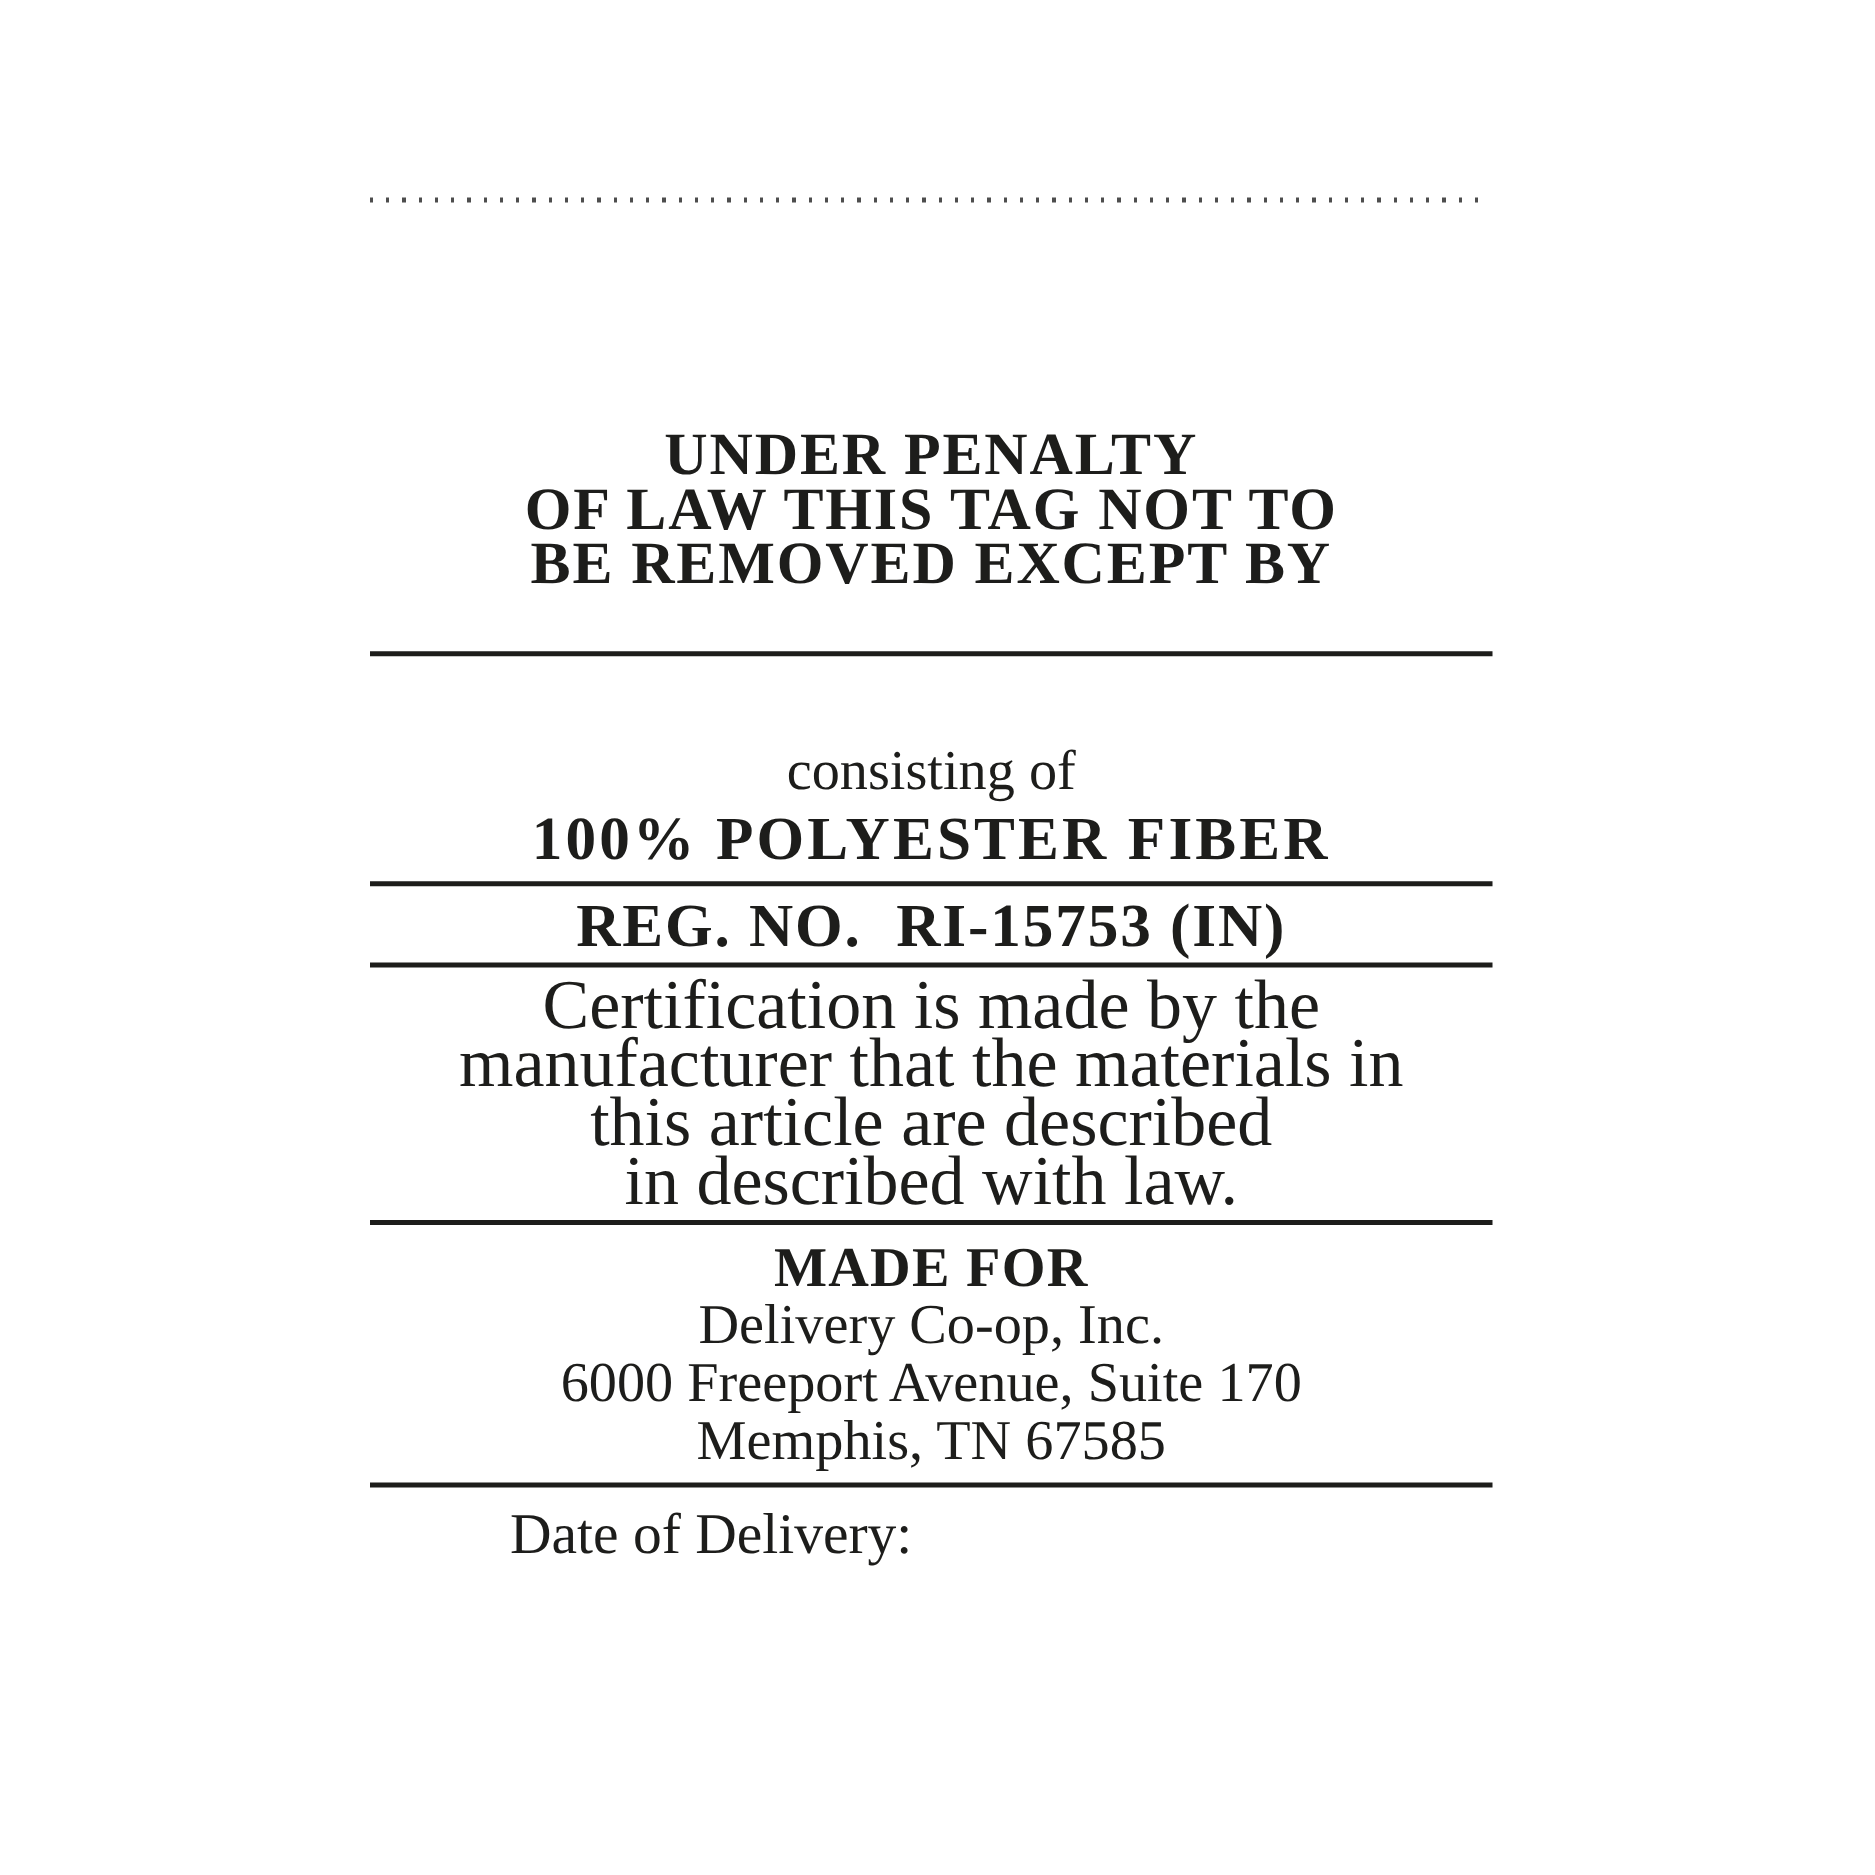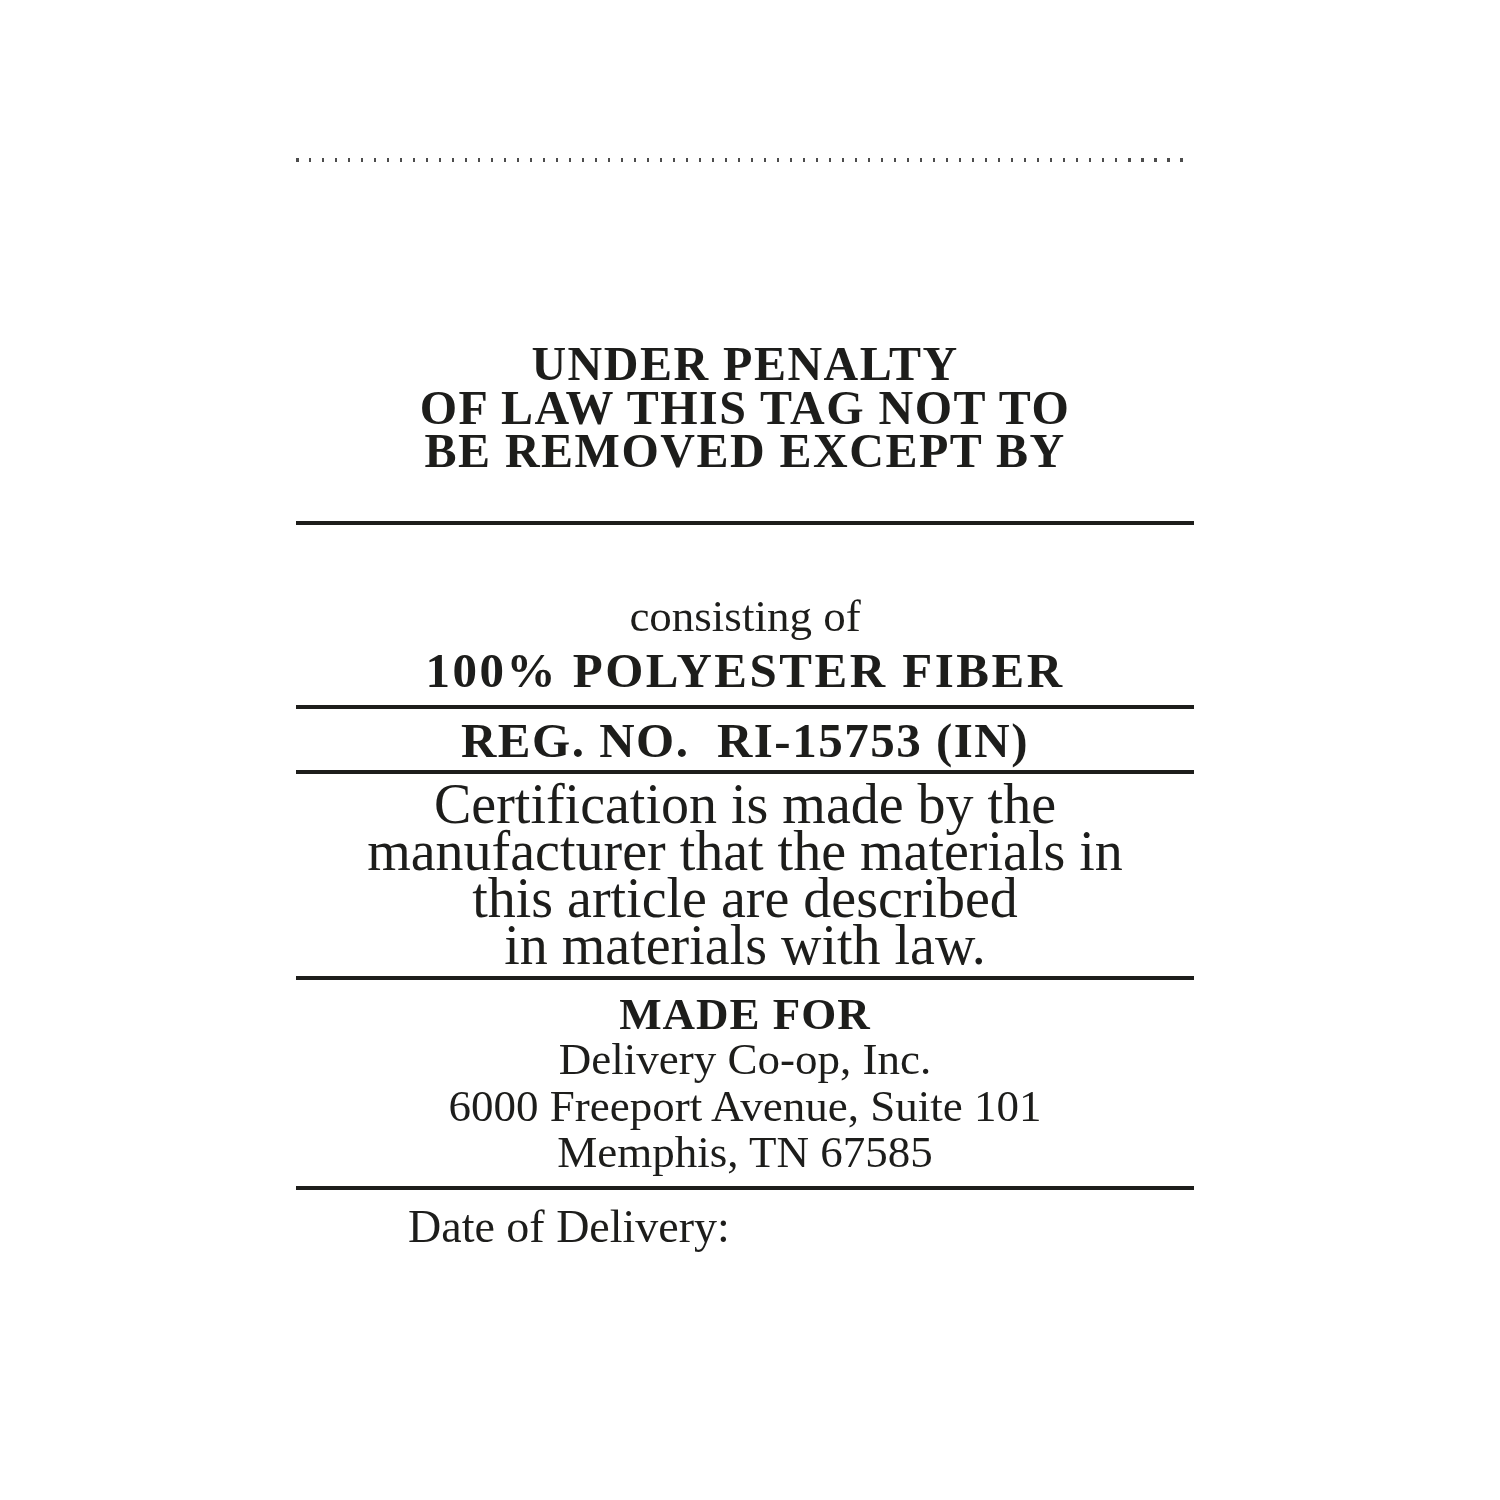--- a/index.html
+++ b/index.html
@@ -126,29 +126,29 @@
   <div class="rule rule-2"></div>
 
   <div class="block registration">REG. NO.&nbsp; RI-15753 (IN)</div>
 
   <div class="rule rule-3"></div>
 
   <div class="block certification">
     <div>Certification is made by the</div>
     <div>manufacturer that the materials in</div>
     <div>this article are described</div>
-    <div>in materials with law.</div>
+    <div>in described with law.</div>
   </div>
 
   <div class="rule rule-4"></div>
 
   <div class="block made-for-heading">MADE FOR</div>
   <div class="block made-for-address">
     <div>Delivery Co-op, Inc.</div>
-    <div>6000 Freeport Avenue, Suite 101</div>
+    <div>6000 Freeport Avenue, Suite 170</div>
     <div>Memphis, TN 67585</div>
   </div>
 
   <div class="rule rule-5"></div>
 
   <div class="block delivery-date">Date of Delivery:</div>
 
 
 </div>
 

